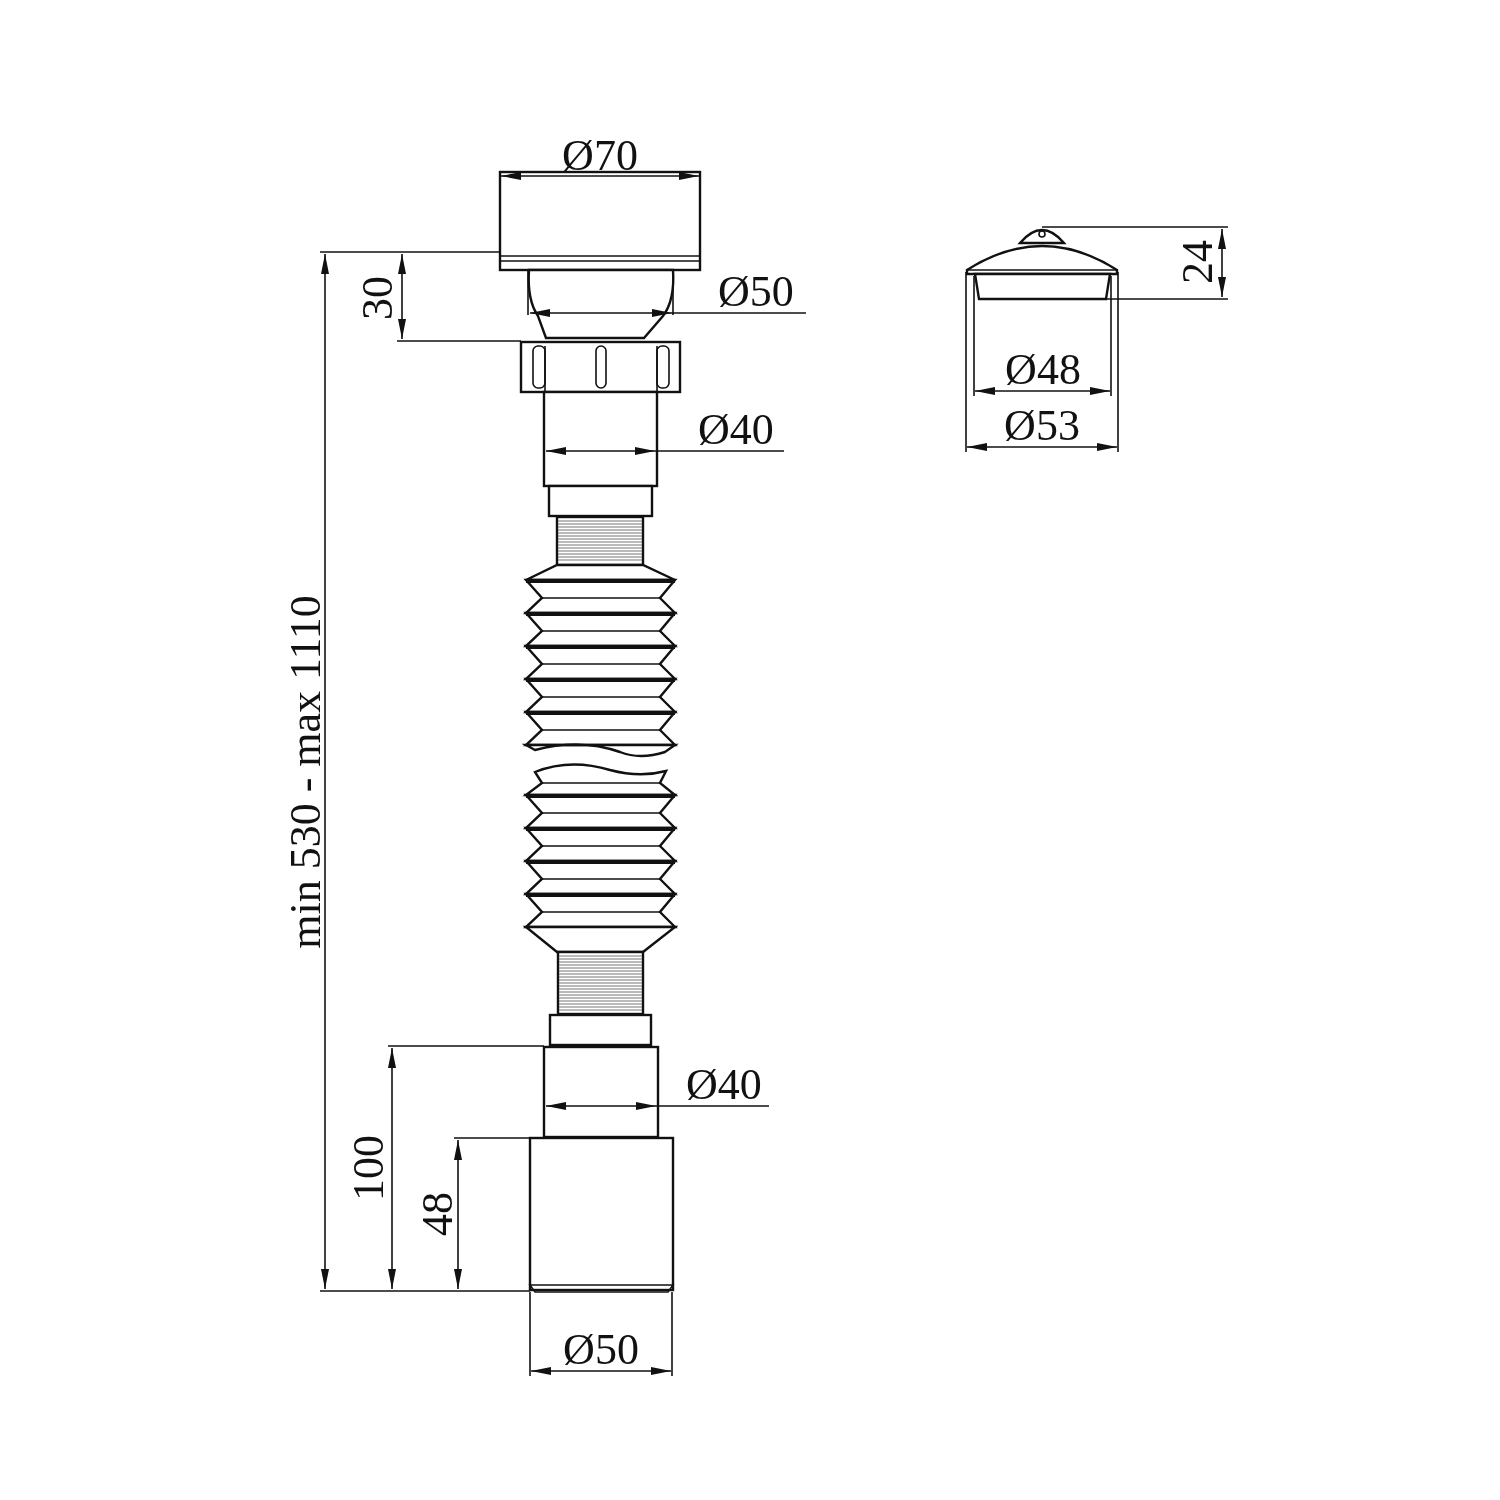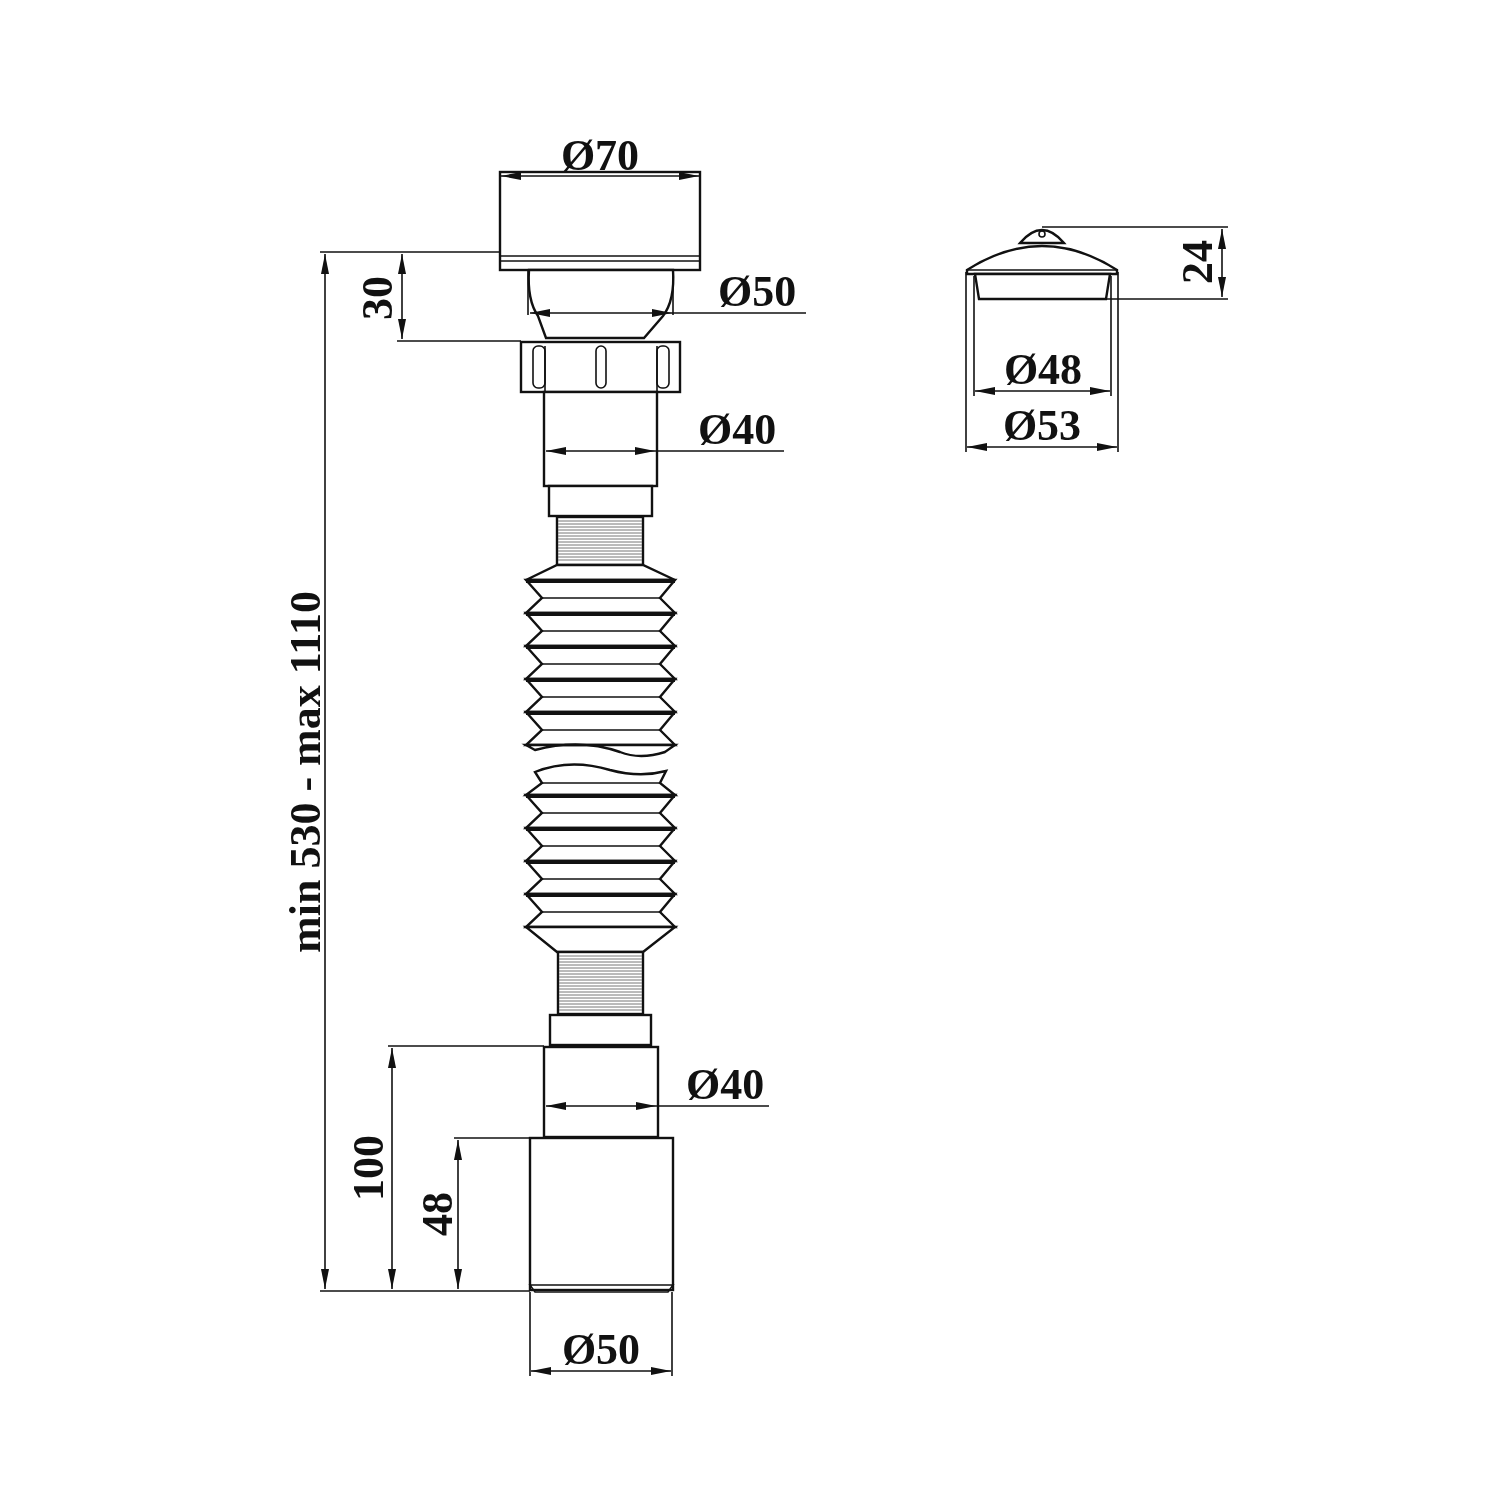--- a/index.html
+++ b/index.html
@@ -1,17 +1,17 @@
 <!DOCTYPE html>
 <html><head>
 <meta charset="utf-8">
 <style>
   html, body { margin: 0; padding: 0; background: #ffffff; }
   body { width: 1500px; height: 1500px; overflow: hidden; }
-  #canvas { position: absolute; left: 0; top: 0; width: 1212px; height: 1500px; font-weight: bold; }
+  #canvas { position: absolute; left: 0; top: 0; width: 1212px; height: 1500px; }
   svg text { font-family: "Liberation Serif", "DejaVu Serif", serif; fill: #111; }
   .ln { stroke: #111; stroke-width: 2.2; fill: none; }
   .thin { stroke: #111; stroke-width: 1.6; fill: none; }
   .body { stroke: #111; stroke-width: 2.4; fill: #fff; }
   .rib { stroke: #777; stroke-width: 1; }
   .dim-label { font-size: 44px; }
 </style>
 </head>
 <body>
 

